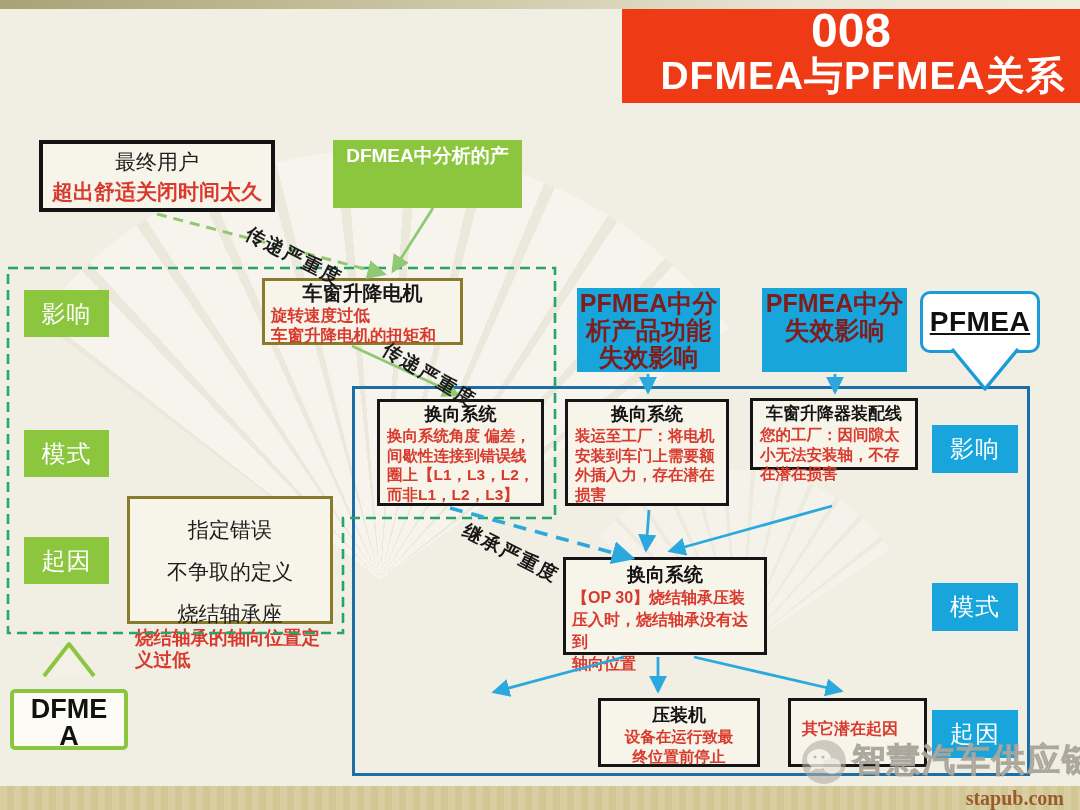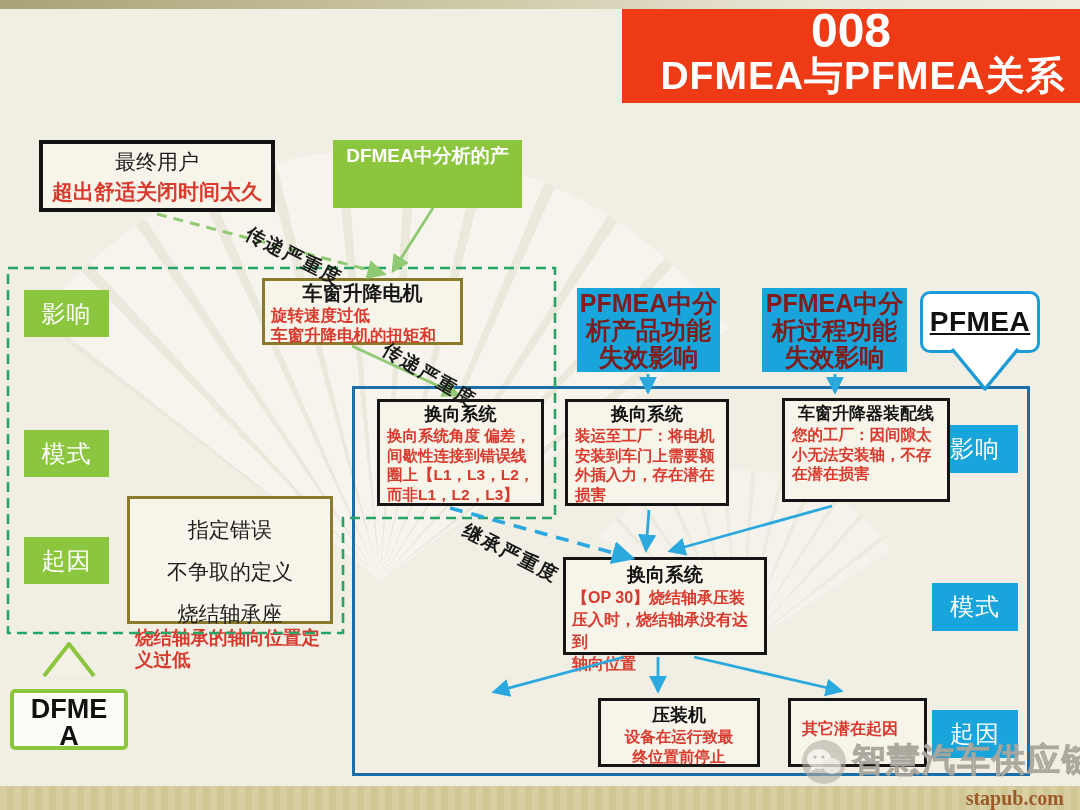--- a/index.html
+++ b/index.html
@@ -40,21 +40,21 @@
   .dfmea-tag{left:10px;top:673px;width:118px;height:61px;border:4px solid var(--green);border-radius:5px;background:#FCFBF6;text-align:center;color:#111;font-weight:800;font-size:27px;line-height:27px;padding-top:3px;margin-top:16px;}
   .bluebox{width:143px;height:84px;background:var(--blue);color:#7f1d1d;text-align:center;font-size:25px;font-weight:600;line-height:27px;padding-top:2px;}
   .pf1{left:577px;top:288px;} .pf2{left:762px;top:288px;width:145px;}
   .pfmea-tag{left:920px;top:291px;width:120px;height:62px;background:#fff;border:3.5px solid #1B9CD8;border-radius:10px;text-align:center;font-size:28px;font-weight:800;color:#111;line-height:55px;letter-spacing:.5px;text-decoration:underline;}
   .bigrect{left:352px;top:386px;width:678px;height:390px;border:3.5px solid var(--blue-dark);}
   .bbox{border:3px solid #151515;background:var(--box-cream);}
   .bbox .t{font-size:18px;font-weight:700;color:#131313;text-align:center;line-height:23px;margin-top:1px;}
   .bbox .r{font-size:15.5px;color:var(--red-text);font-weight:600;line-height:19.5px;padding:0 4px 0 7px;}
   .bx1{left:377px;top:399px;width:167px;height:107px;}
   .bx2{left:565px;top:399px;width:164px;height:107px;}
-  .bx3{left:750px;top:398px;width:168px;height:104px;margin-left:32px;}
+  .bx3{left:750px;top:398px;width:168px;height:72px;}
   .bx3 .t{font-size:17px;}
   .op30{left:563px;top:557px;width:204px;height:98px;}
   .op30 .t{font-size:19px;line-height:25px;margin-top:2px;}
   .op30 .r{font-size:16px;line-height:22px;padding-left:6px;}
   .bot{height:69px;}
   .bot .t{font-size:18px;line-height:24px;margin-top:2px;}
   .bot .r{font-size:15.5px;line-height:20px;text-align:center;padding:0 2px;}
   .bop{left:411px;top:698px;width:140px;}
   .bpr{left:598px;top:698px;width:162px;}
   .bot-other{left:788px;top:698px;width:139px;height:69px;border:3px solid #151515;background:var(--box-cream);}
@@ -120,21 +120,20 @@
     <div>A</div>
   </div>
 
   <div class="abs bluebox pf1">
     <div>PFMEA中分</div>
     <div>析产品功能</div>
     <div>失效影响</div>
   </div>
   <div class="abs bluebox pf2">
     <div>PFMEA中分</div>
-    <div>析过程功能</div>
     <div>失效影响</div>
   </div>
 
   <div class="abs pfmea-tag">PFMEA</div>
 
   <div class="abs bbox bx1">
     <div class="t">换向系统</div>
     <div class="r">换向系统角度 偏差，</div>
     <div class="r">间歇性连接到错误线</div>
     <div class="r">圈上【L1，L3，L2，</div>

